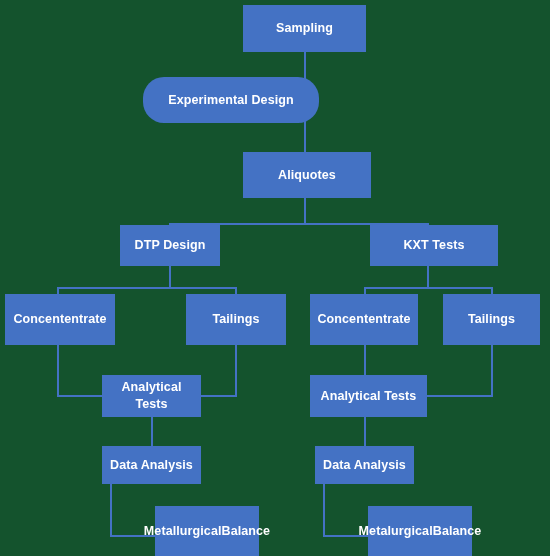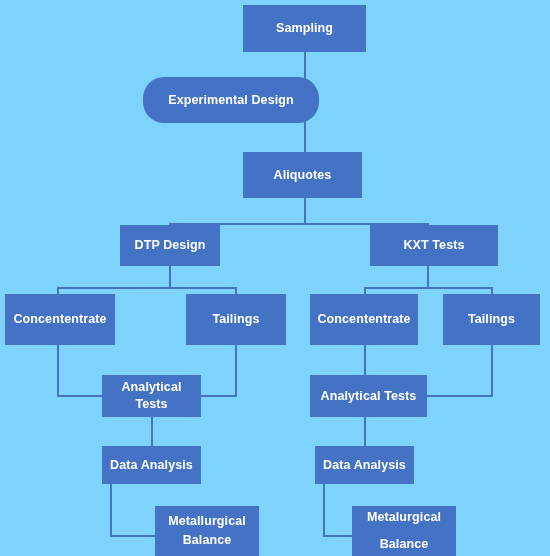--- a/index.html
+++ b/index.html
@@ -8,42 +8,41 @@
     padding: 0;
     background: #ffffff;
   }
   body {
     font-family: "Liberation Sans", sans-serif;
   }
   #canvas {
     position: relative;
     width: 550px;
     height: 556px;
-    background: #7dd3fc;
+    background: #14532d;
     overflow: hidden;
   }
   .node {
     position: absolute;
     background: #4472C4;
     color: #ffffff;
     display: flex;
     align-items: center;
     justify-content: center;
     text-align: center;
     font-size: 12.5px;
     font-weight: 600;
     line-height: 1.35;
     letter-spacing: 0.1px;
     box-sizing: border-box;
     padding: 2px 4px;
     z-index: 3;
     -webkit-font-smoothing: antialiased;
   }
   .node.two-line {
-    flex-direction: column;
     line-height: 1.5;
   }
   .node.two-line span {
     display: block;
   }
   .conn {
     position: absolute;
     background: #4472C4;
     z-index: 1;
   }
@@ -95,21 +94,21 @@
   <div class="conn v" style="left:110px; top:484px; height:53px;"></div>
   <div class="conn h" style="left:110px; top:535px; width:48px;"></div>
 
   <div class="conn v" style="left:323px; top:484px; height:53px;"></div>
   <div class="conn h" style="left:323px; top:535px; width:50px;"></div>
 
   <div class="node" style="left:243px; top:5px; width:123px; height:47px;">Sampling</div>
 
   <div class="node" style="left:143px; top:77px; width:176px; height:46px;border-radius:21px;">Experimental Design</div>
 
-  <div class="node" style="left:243px; top:152px; width:119px; height:46px;">Aliquotes</div>
+  <div class="node" style="left:243px; top:152px; width:128px; height:46px;">Aliquotes</div>
 
   <div class="node" style="left:120px; top:225px; width:100px; height:41px;">DTP Design</div>
 
   <div class="node" style="left:370px; top:225px; width:128px; height:41px;">KXT Tests</div>
 
   <div class="node" style="left:5px; top:294px; width:110px; height:51px;">Concententrate</div>
 
   <div class="node" style="left:186px; top:294px; width:100px; height:51px;">Tailings</div>
 
   <div class="node" style="left:310px; top:294px; width:108px; height:51px;">Concententrate</div>
@@ -122,18 +121,18 @@
 
   <div class="node" style="left:102px; top:446px; width:99px; height:38px;">Data Analysis</div>
 
   <div class="node" style="left:315px; top:446px; width:99px; height:38px;">Data Analysis</div>
 
   <div class="node two-line" style="left:155px; top:506px; width:104px; height:50px;">
     <span>Metallurgical</span>
     <span>Balance</span>
   </div>
 
-  <div class="node two-line" style="left:352px; top:506px; width:104px; height:50px;justify-content:space-between;">
+  <div class="node two-line" style="left:368px; top:506px; width:104px; height:50px;">
     <span>Metalurgical</span>
     <span>Balance</span>
   </div>
 
 </div>
 
 </body></html>

